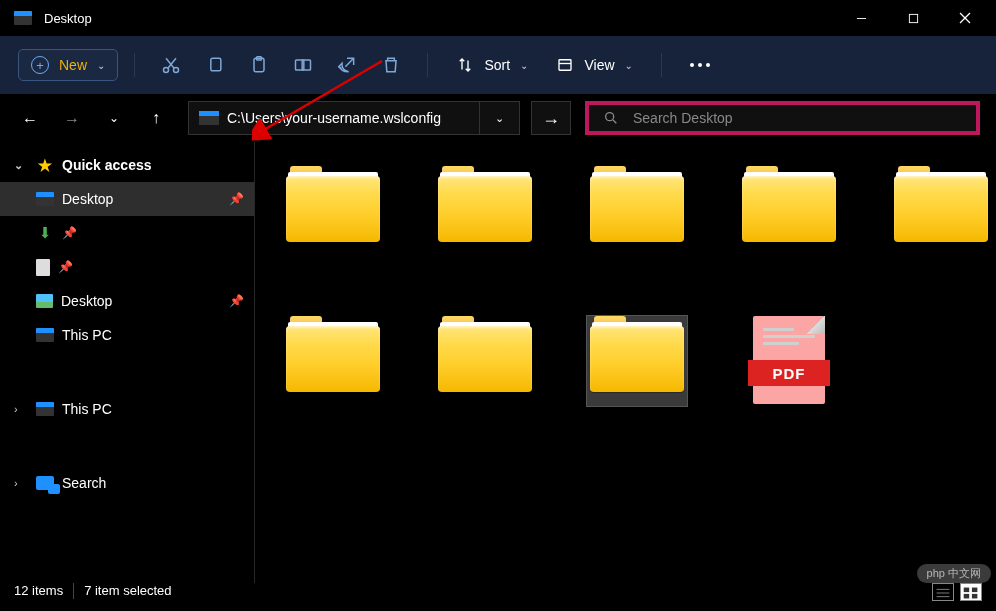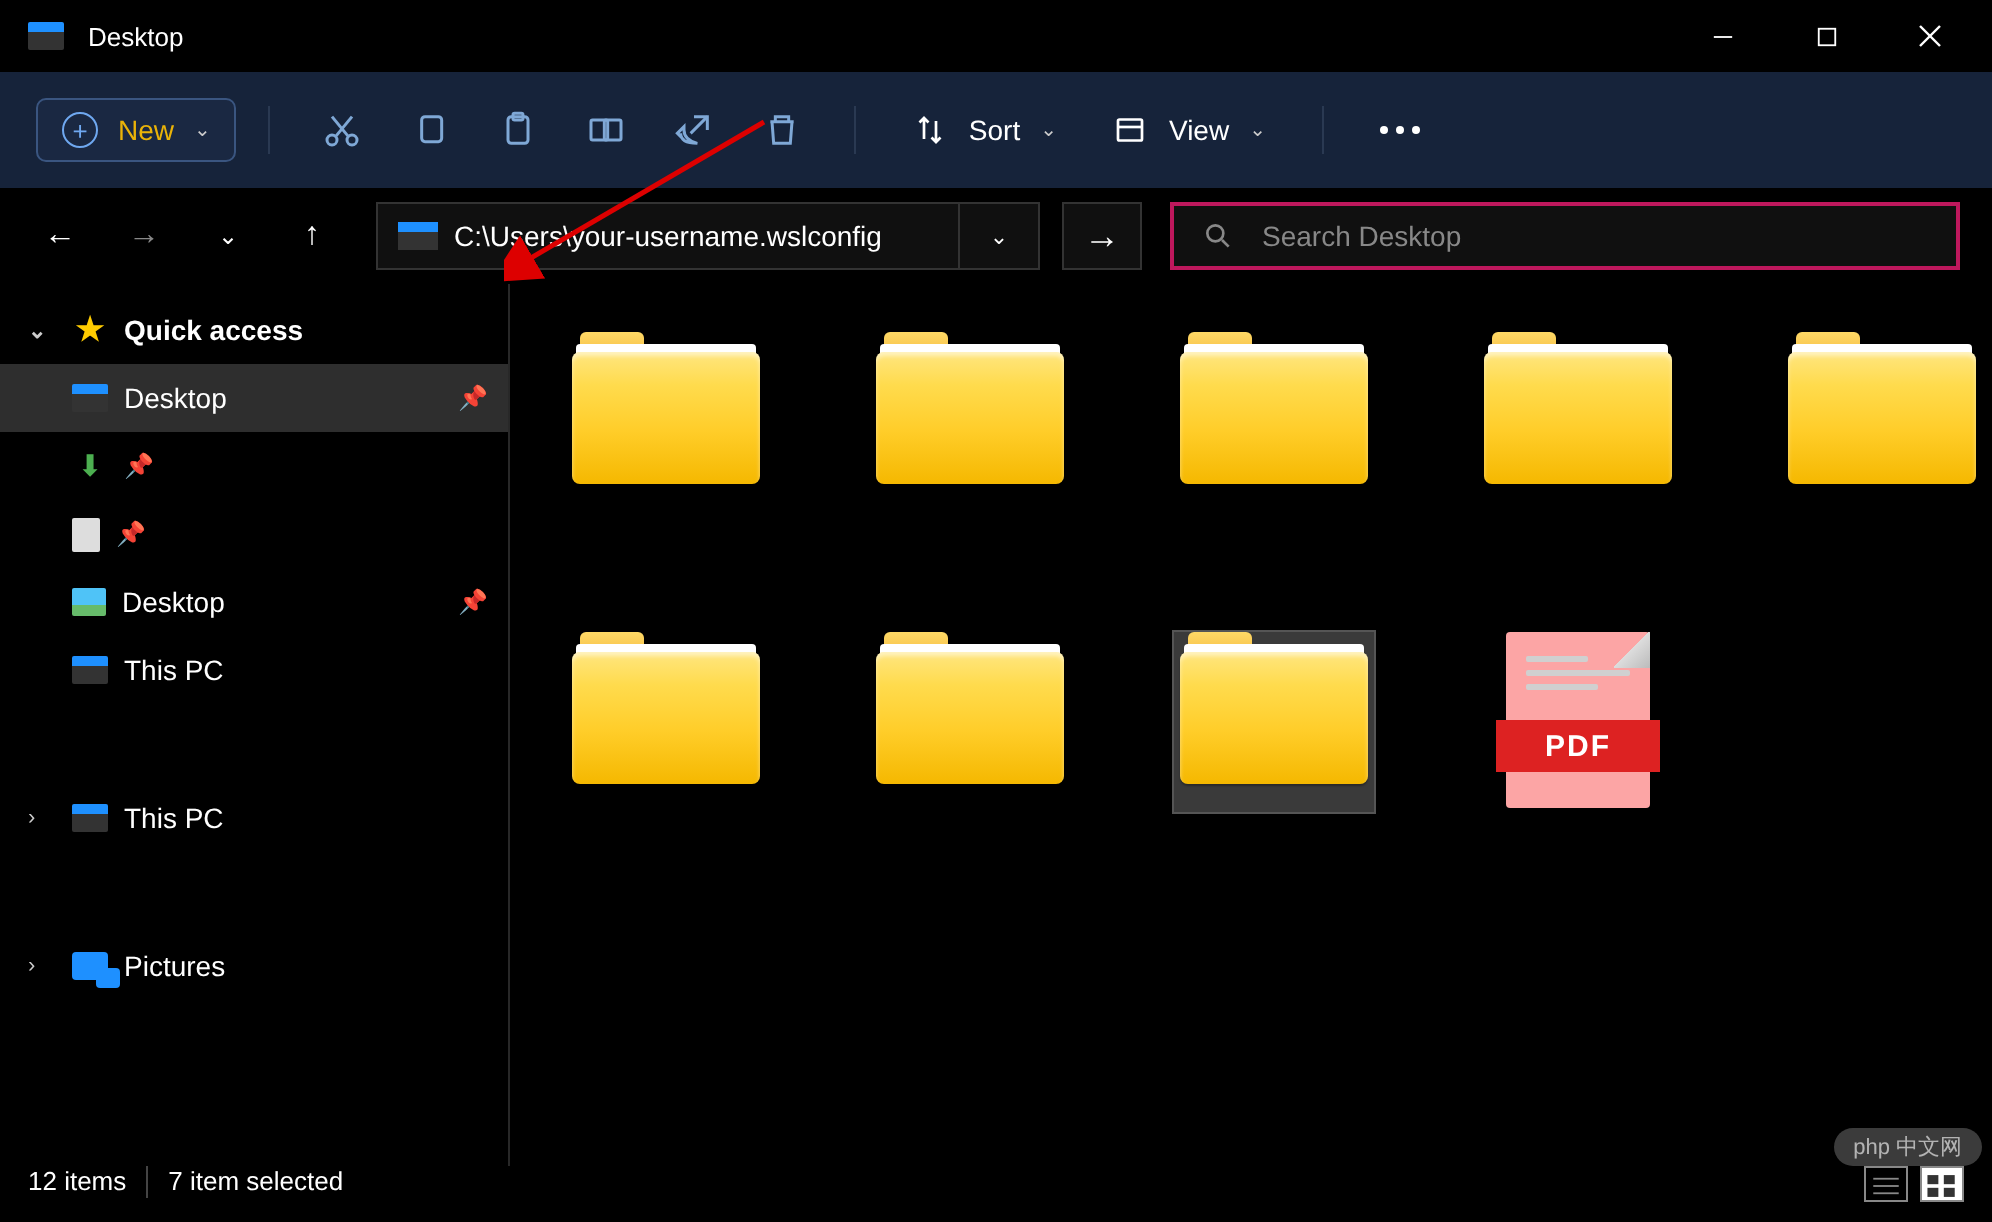--- a/index.html
+++ b/index.html
@@ -26,21 +26,21 @@
     
     .navbar { height: 48px; background: #000; display: flex; align-items: center; padding: 0 12px; gap: 6px; }
     .nav-btn { width: 36px; height: 36px; display: flex; align-items: center; justify-content: center; color: #fff; font-size: 16px; }
     .nav-btn.dim { color: #888; }
     .addr-wrap { display: flex; flex: 0 0 auto; margin-left: 8px; }
     .addr-bar { width: 292px; height: 34px; background: #101010; border: 1px solid #333; display: flex; align-items: center; padding: 0 10px; gap: 8px; }
     .addr-icon { width: 20px; height: 14px; background: linear-gradient(to bottom, #1e90ff 35%, #333 35%); }
     .addr-text { font-size: 14px; color: #fff; }
     .addr-drop { width: 40px; height: 34px; background: #101010; border: 1px solid #333; border-left: none; display: flex; align-items: center; justify-content: center; color: #fff; }
     .go-btn { width: 40px; height: 34px; background: #101010; border: 1px solid #333; display: flex; align-items: center; justify-content: center; margin-left: 5px; color: #fff; font-size: 18px; }
-    .search-bar { flex: 1; height: 34px; background: #101010; border: 2px solid #be185d; display: flex; align-items: center; padding: 0 14px; gap: 14px; margin-left: 8px; margin-right: 4px; }
+    .search-bar { flex: 1; height: 34px; background: #101010; border: 4px solid #be185d; display: flex; align-items: center; padding: 0 14px; gap: 14px; margin-left: 8px; margin-right: 4px; }
     .search-bar svg { width: 16px; height: 16px; color: #888; }
     .search-ph { color: #888; font-size: 14px; }
     
     .body-area { flex: 1; display: flex; background: #000; overflow: hidden; }
     .sidebar { width: 255px; background: #000; padding: 6px 0; border-right: 1px solid #282828; display: flex; flex-direction: column; }
     .side-item { display: flex; align-items: center; height: 34px; padding-left: 14px; padding-right: 10px; gap: 8px; font-size: 14px; position: relative; }
     .side-item.active { background: #2e2e2e; }
     .side-item.bold { font-weight: 600; }
     .side-item.indent { padding-left: 36px; }
     .side-chev { width: 14px; font-size: 11px; color: #ccc; }
@@ -247,21 +247,21 @@
           <span class="pc-i"></span>
         </span>
       <span class="side-label">This PC</span>
     </div>
     <div style="height:40px"></div>
     <div class="side-item">
       <span class="side-chev">›</span>
       <span class="side-icon">
           <span class="net-i"></span>
         </span>
-      <span class="side-label">Pictures</span>
+      <span class="side-label">Search</span>
     </div>
   </div>
 
   <div class="content">
     <div class="folder-item">
         <div class="folder-icon">
           <div class="folder-tab"></div>
           <div class="folder-paper"></div>
           <div class="folder-body"></div>
         </div>

